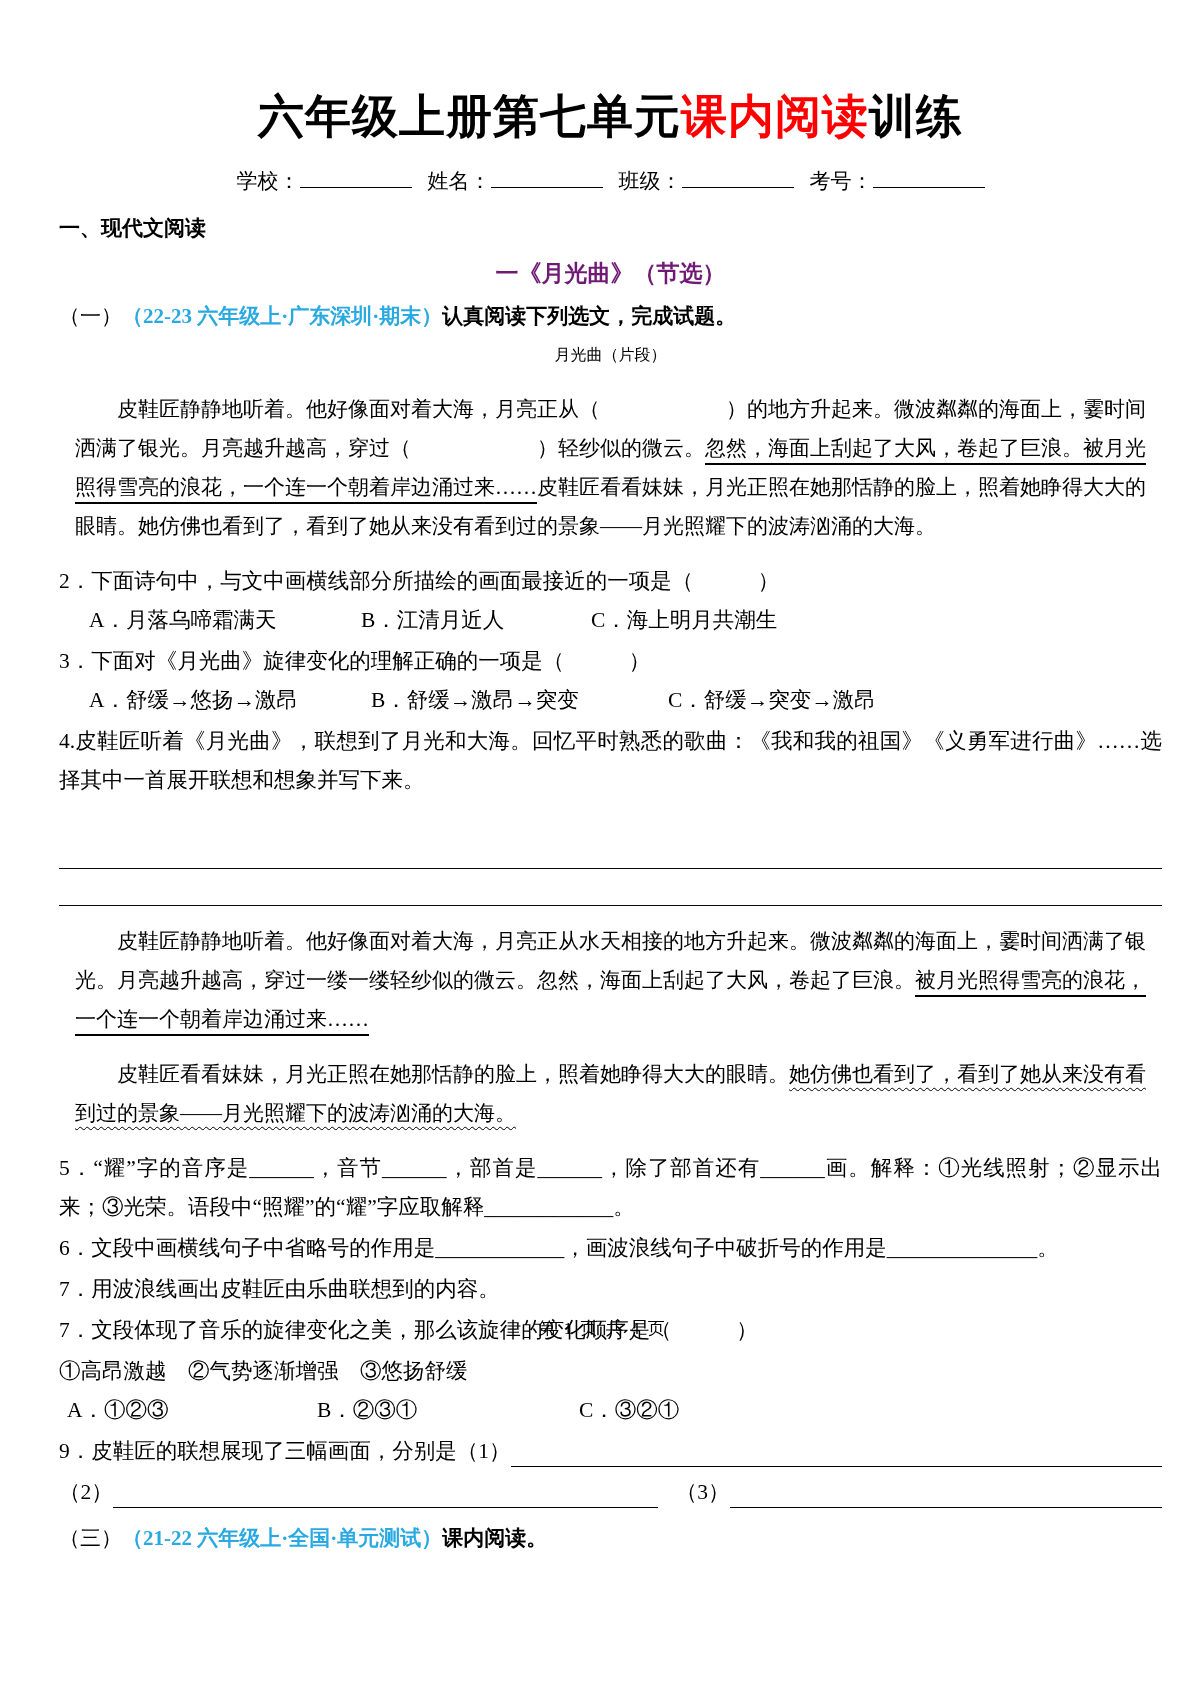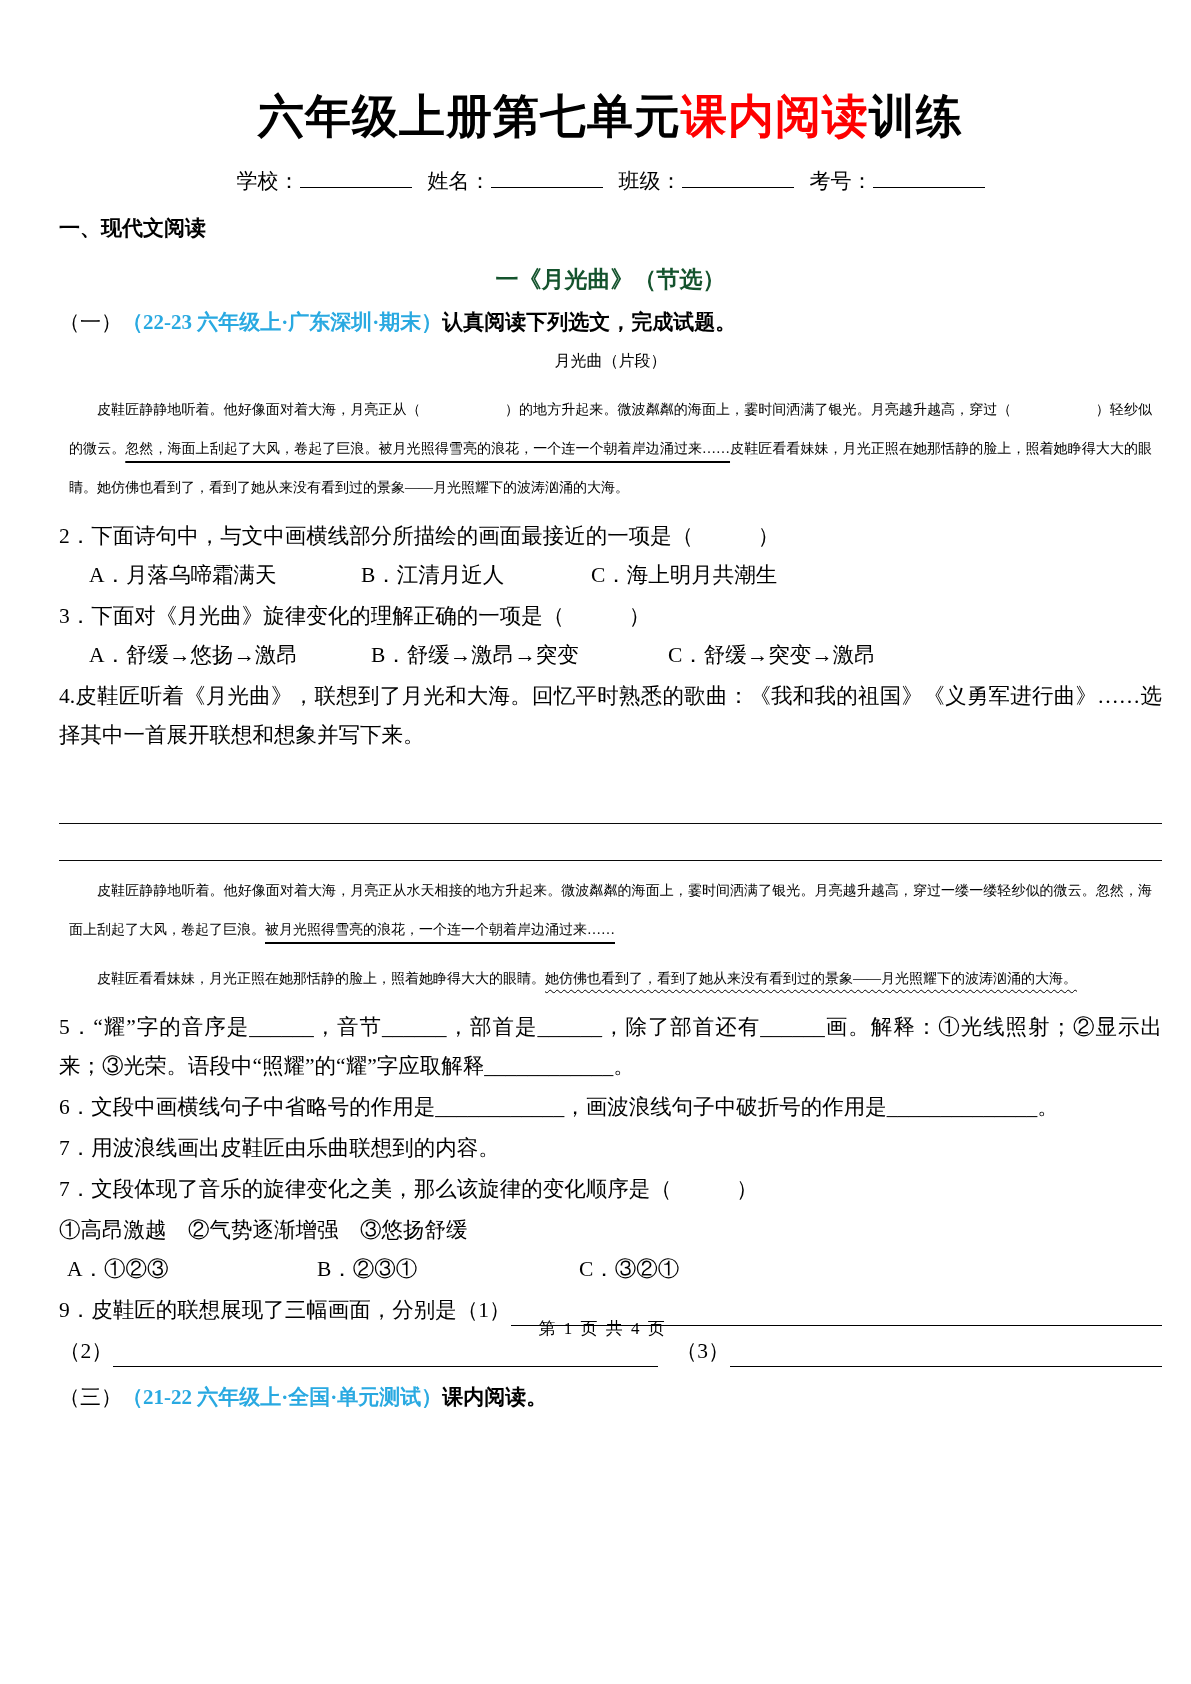--- a/index.html
+++ b/index.html
@@ -33,37 +33,37 @@
   .blank{
     display:inline-block;width:112px;height:20px;
     border-bottom:1.6px solid #000;vertical-align:baseline;
   }
   .sec-heading{
     margin-top:16px;
     font-family:"Liberation Sans","DejaVu Sans",sans-serif;
     font-weight:bold;font-size:21px;line-height:32px;
   }
   .subtitle{
-    margin-top:18px;text-align:center;
+    margin-top:12px;text-align:center;
     font-family:"Liberation Sans","DejaVu Sans",sans-serif;
-    font-weight:bold;font-size:23px;line-height:34px;color:#14532d;
+    font-weight:bold;font-size:23px;line-height:34px;color:#701a75;
   }
   .part-intro{
     margin-top:8px;font-size:21px;line-height:36px;
   }
   .src{color:#29a9e1;font-weight:bold;}
   .instr{
     font-family:"Liberation Sans","DejaVu Sans",sans-serif;
     font-weight:bold;
   }
   .passage-title{
     text-align:center;font-size:16px;line-height:38px;margin-top:2px;
   }
   .para{
-    margin:10px;font-size:14px;line-height:39px;
+    margin:16px;font-size:21px;line-height:39px;
     text-indent:2em;text-align:justify;
   }
   .para + .para{margin-top:0;}
   .u{
     text-decoration:underline;
     text-decoration-thickness:1.5px;
     text-underline-offset:8px;
   }
   .w{
     text-decoration:underline;

